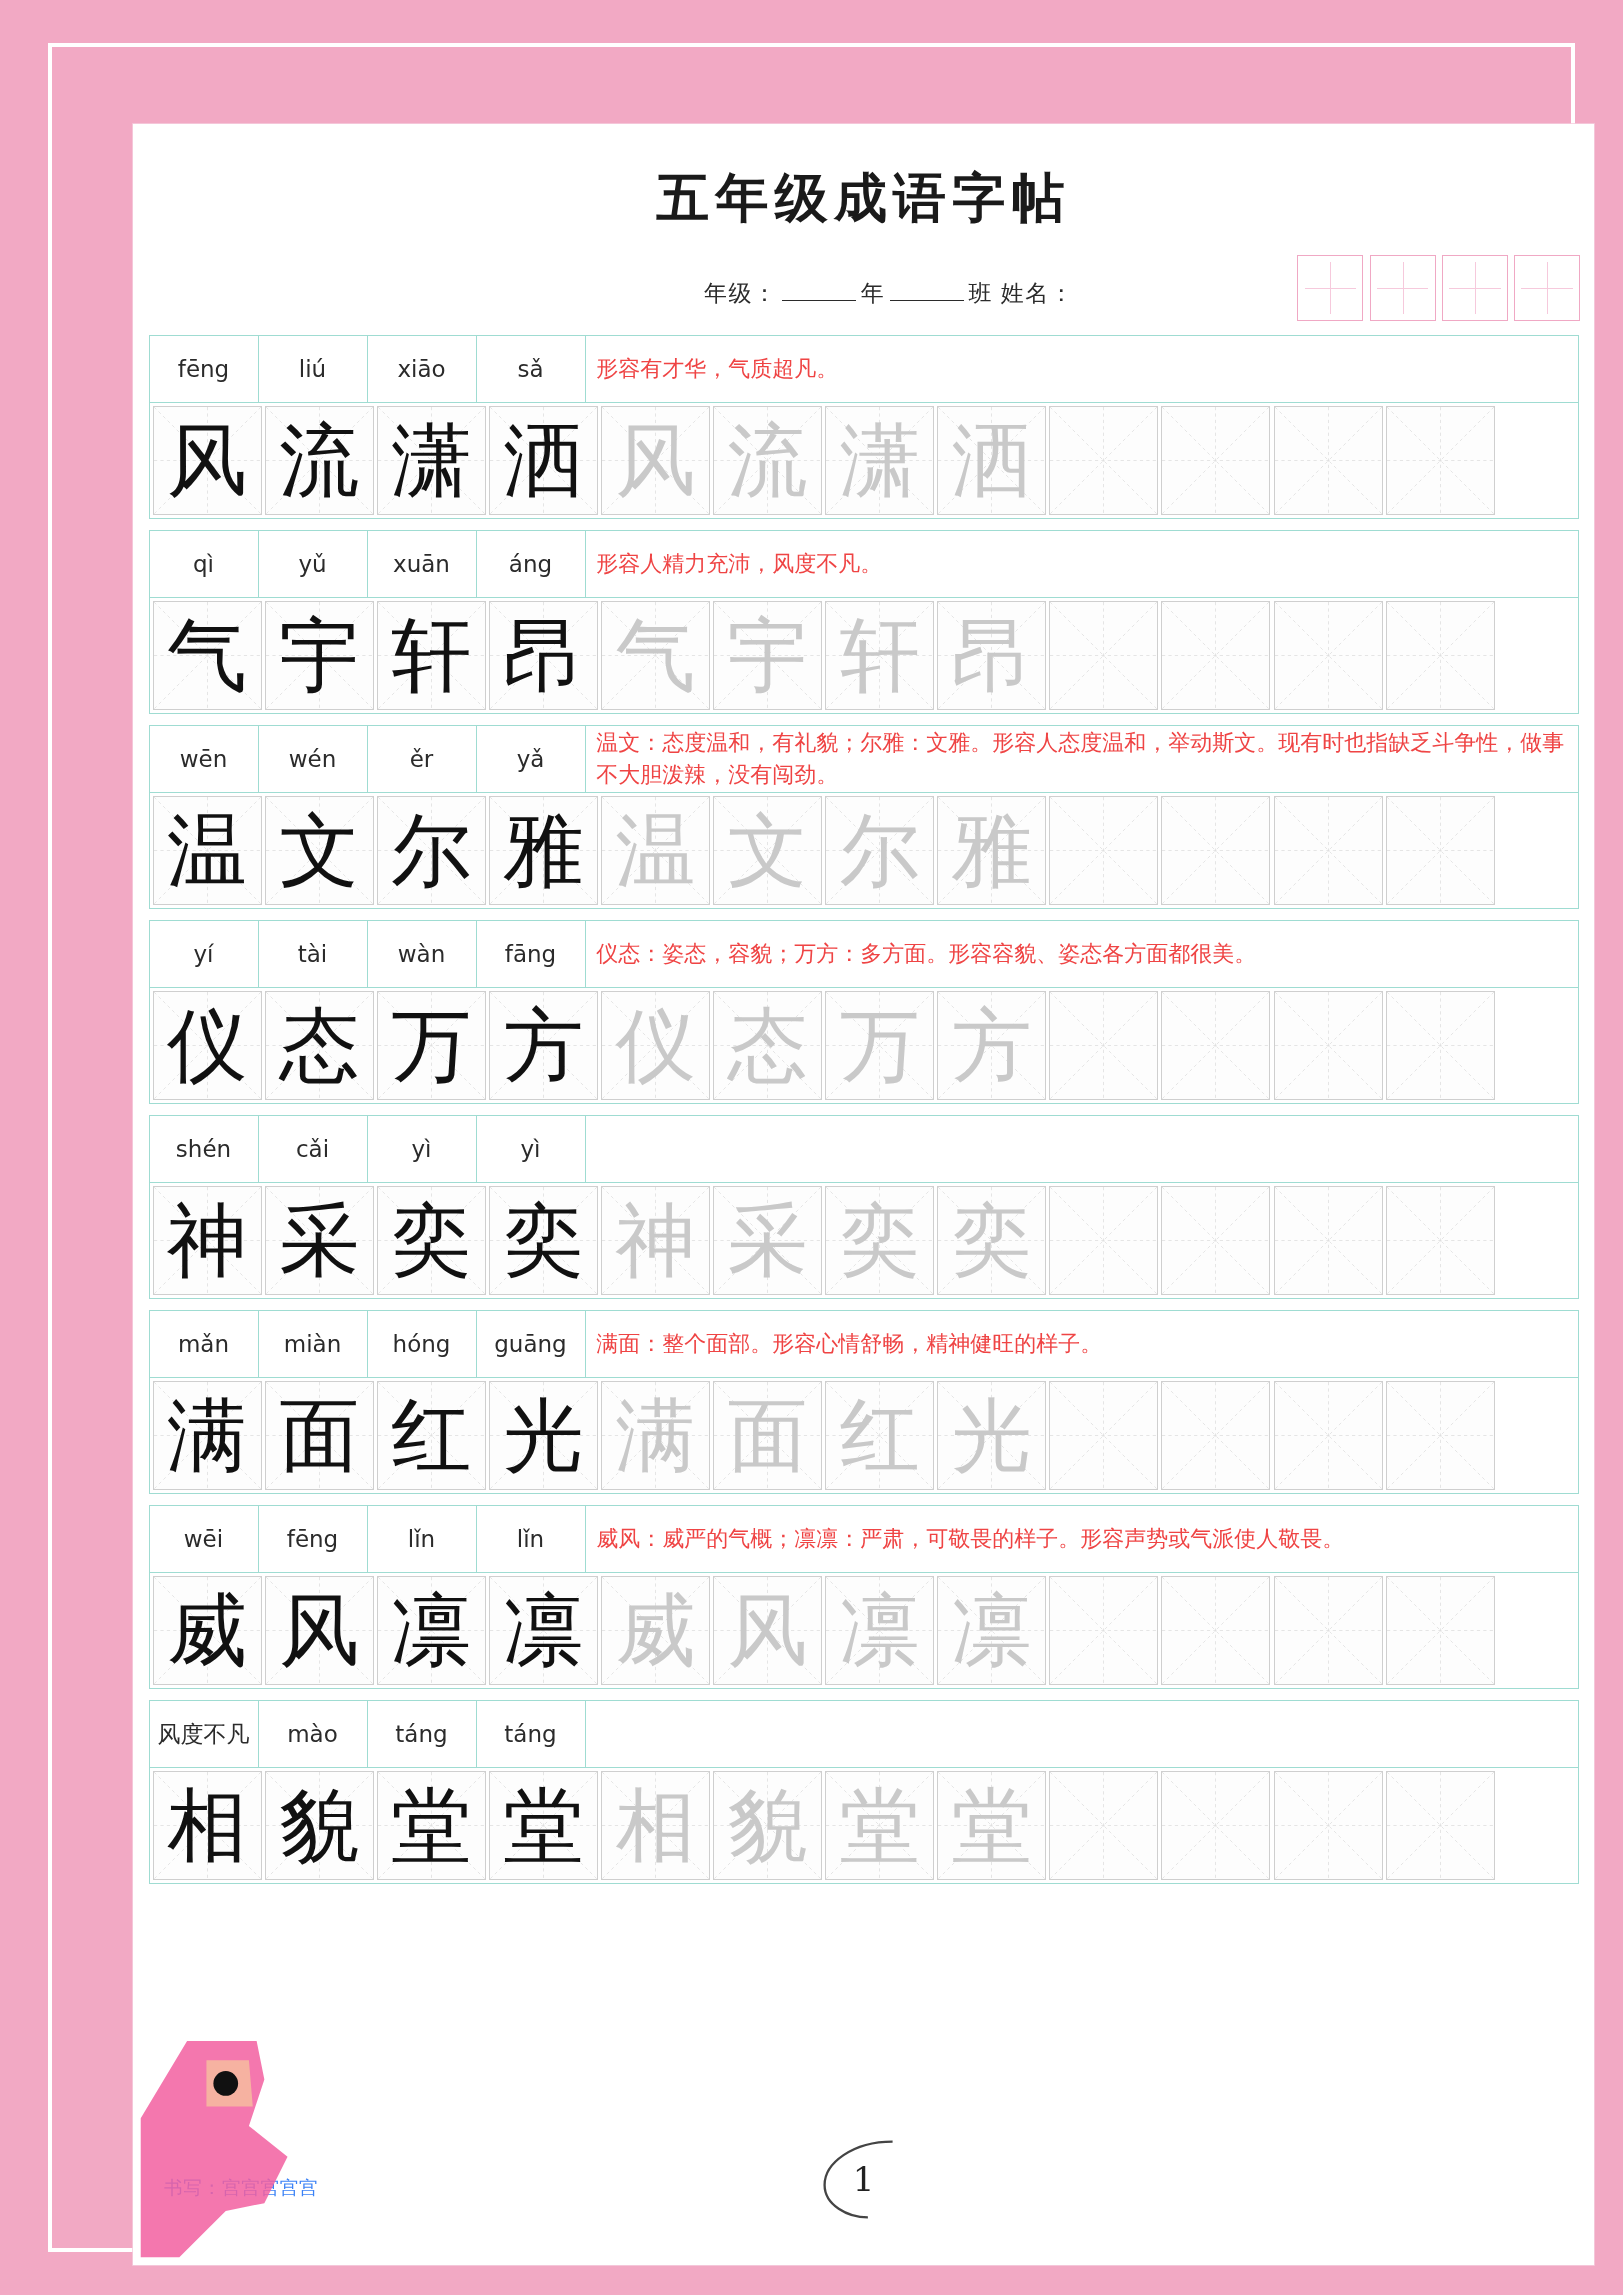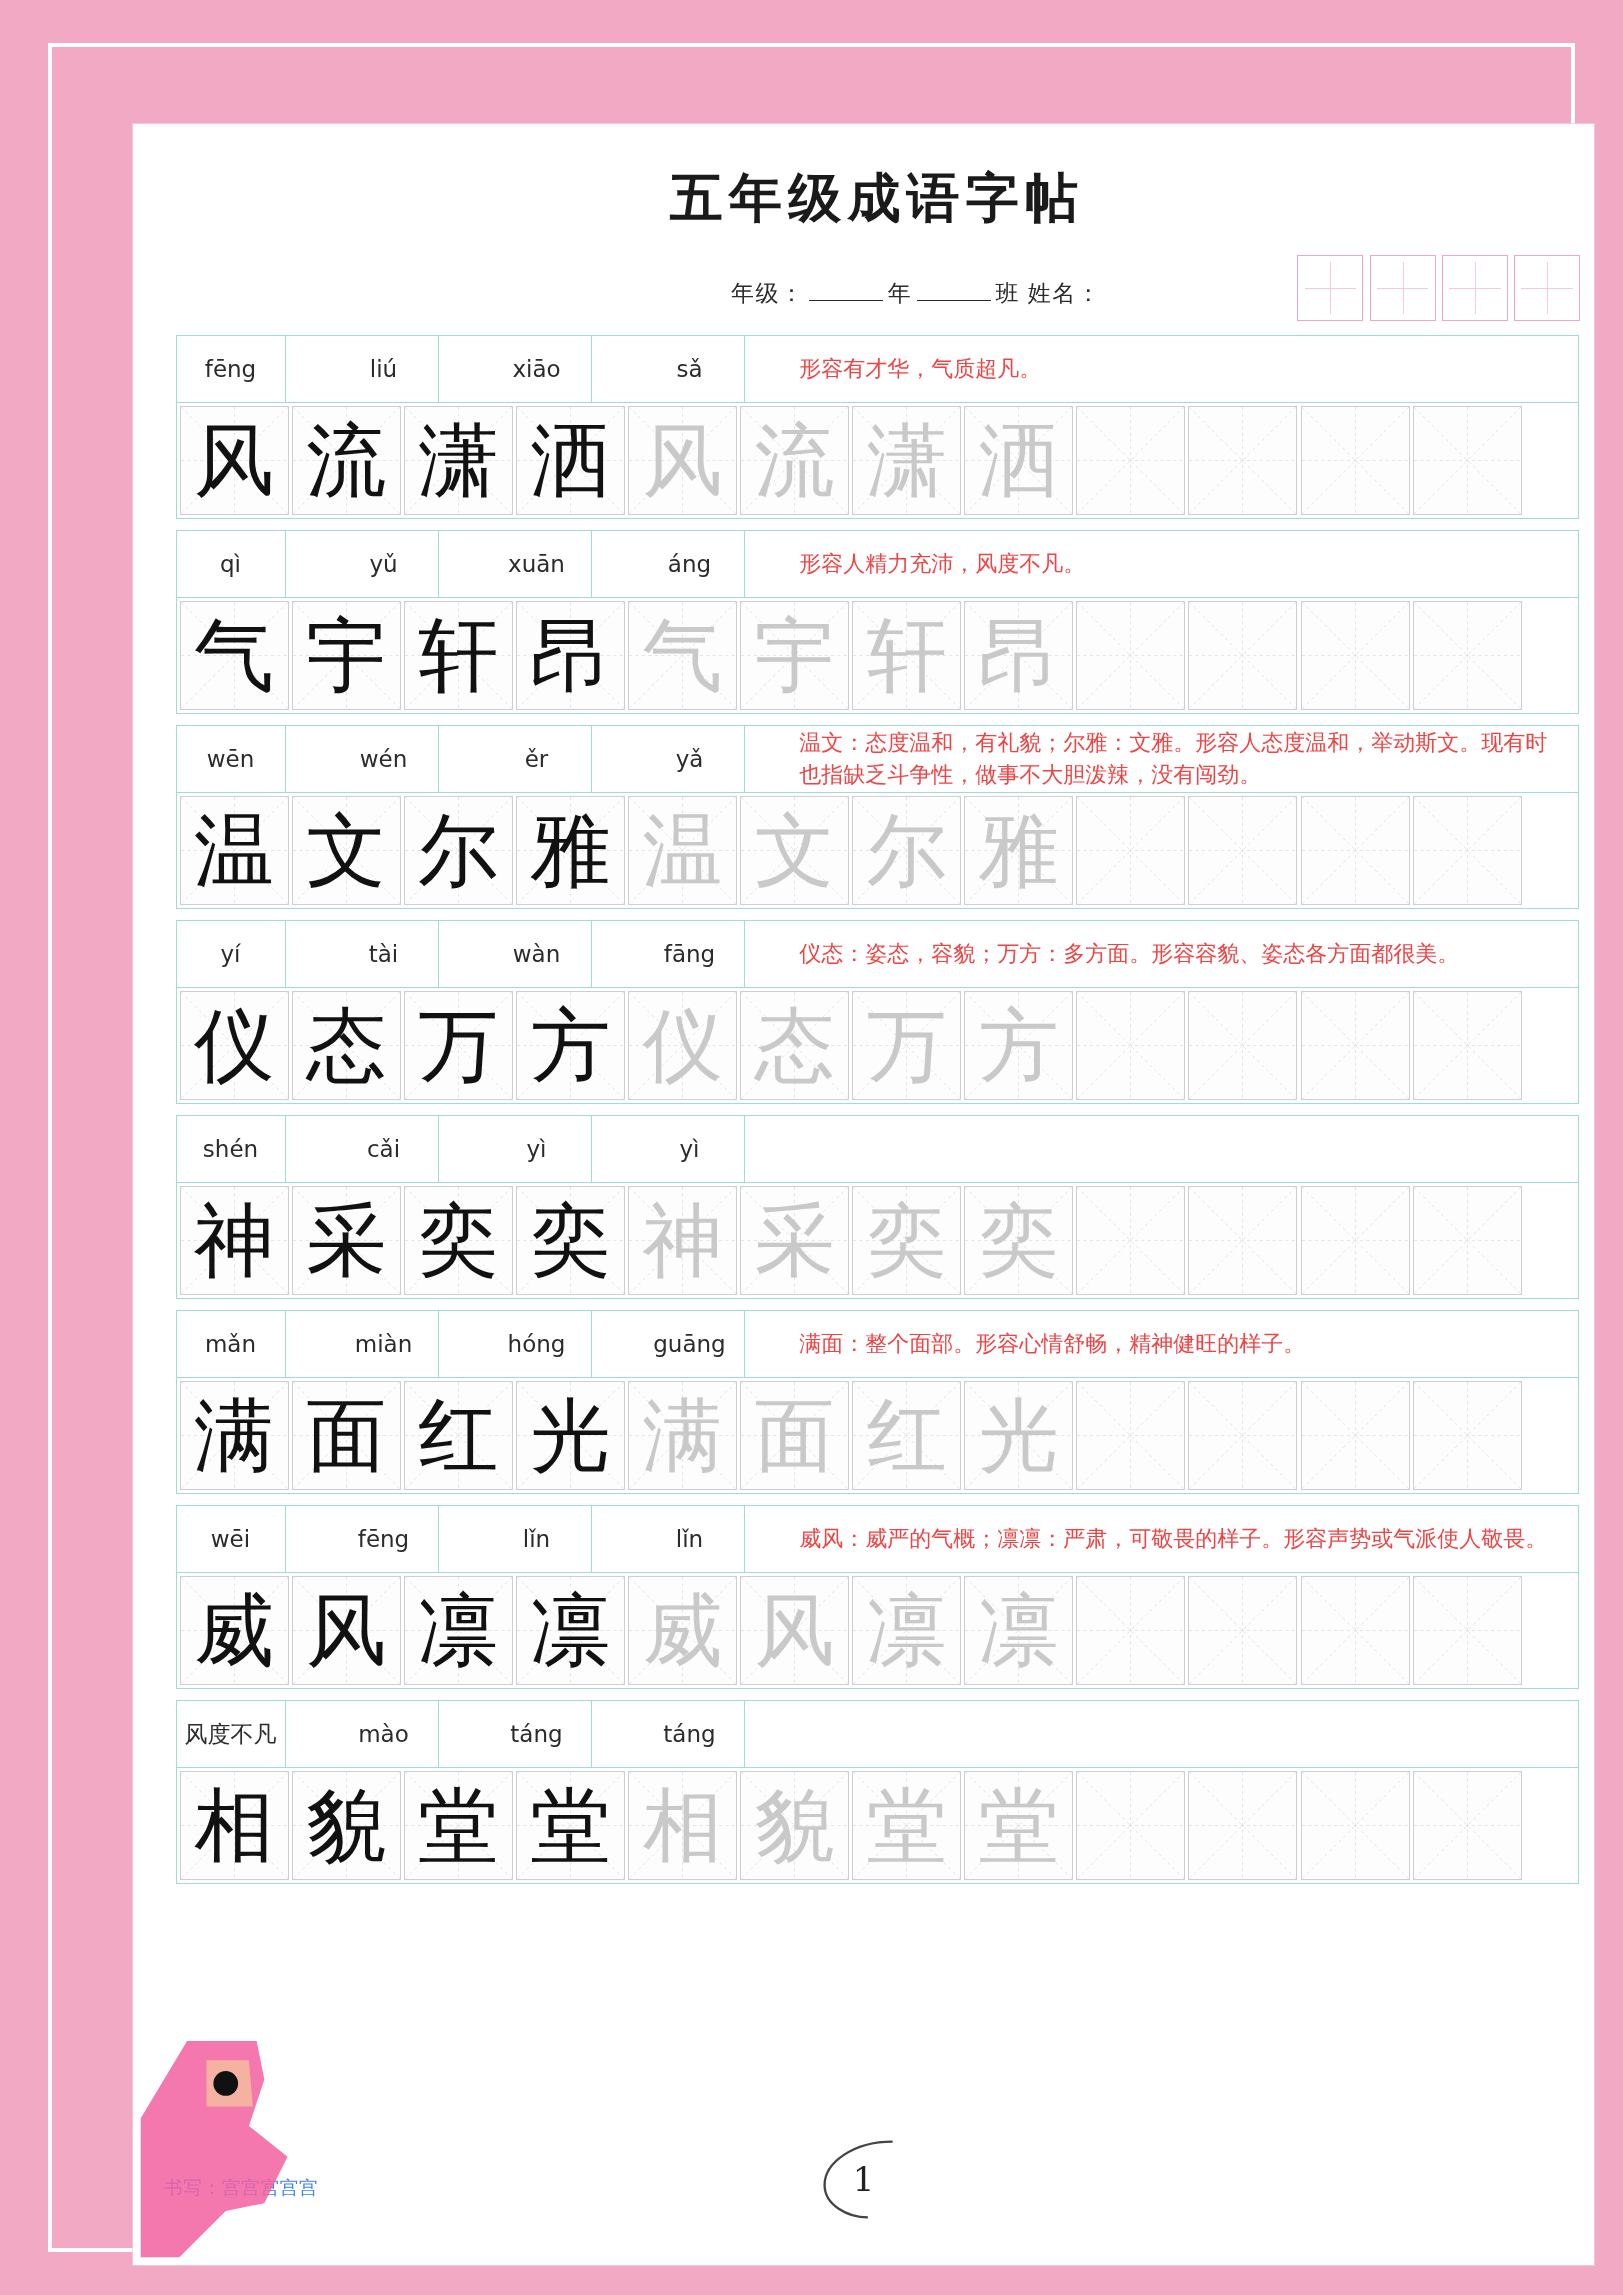--- a/index.html
+++ b/index.html
@@ -25,21 +25,20 @@
   }
   .sheet {
     position: absolute;
     left: 81px;
     top: 77px;
     width: 1461px;
     height: 2141px;
     background: #ffffff;
     box-sizing: border-box;
     box-shadow: 0 0 0 0.8px #f6cede;
-    padding-left: 27px;
   }
 
   
   .title {
     text-align: center;
     font-family: "DejaVu Serif", serif;
     font-size: 53px;
     font-weight: bold;
     letter-spacing: 6.2px;
     color: #1a1a1a;
@@ -102,21 +101,20 @@
   .entry {
     border: 1.5px solid #9fdcd2;
     box-sizing: border-box;
     margin-bottom: 10.8px;
     background: #fff;
   }
   .pinyin-row {
     display: flex;
     height: 66px;
     border-bottom: 1.5px solid #9fdcd2;
-    gap: 44px;
   }
   .pinyin-cell {
     width: 109px;
     border-right: 1.5px solid #9fdcd2;
     display: flex;
     align-items: center;
     justify-content: center;
     font-size: 23px;
     color: #2b2b2b;
     font-family: "DejaVu Sans", sans-serif;

